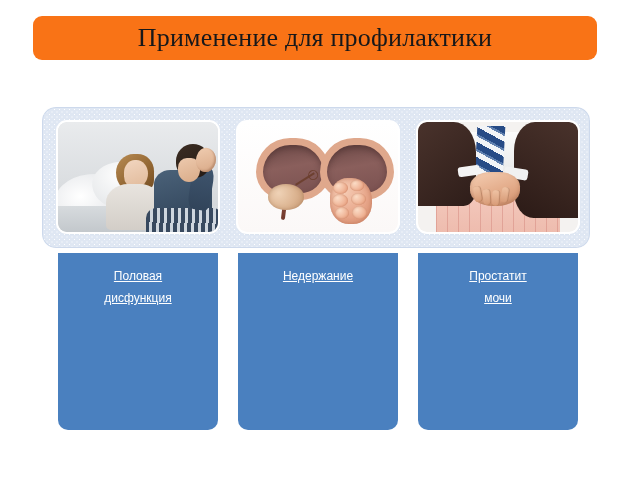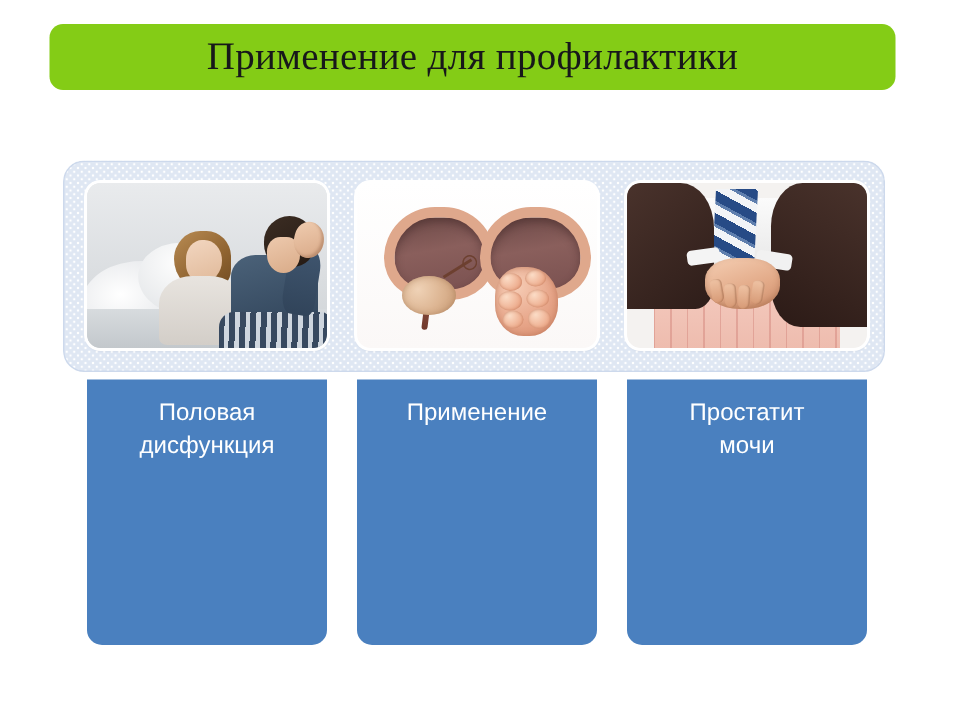--- a/index.html
+++ b/index.html
@@ -15,21 +15,21 @@
     font-family: "Liberation Sans", sans-serif;
   }
 
   
   #title-banner {
     position: absolute;
     left: 33px;
     top: 16px;
     width: 564px;
     height: 44px;
-    background: #84cc16;
+    background: #f97316;
     border-radius: 9px;
     display: flex;
     align-items: center;
     justify-content: center;
   }
   #title-text {
     font-family: "Liberation Serif", serif;
     font-size: 26px;
     line-height: 28px;
     color: #17181a;
@@ -274,25 +274,26 @@
     color: #ffffff;
     text-align: center;
     box-sizing: border-box;
     padding: 12px 8px 0 8px;
   }
   #caption-box-1 { left: 58px; }
   #caption-box-2 { left: 238px; }
   #caption-box-3 { left: 418px; }
   .caption-text {
     font-family: "Liberation Sans", sans-serif;
-    font-size: 16px;
+    font-size: 12px;
     line-height: 22px;
     color: #ffffff;
     display: block;
     white-space: pre-line;
+    text-decoration: underline;
   }
 </style>
 </head>
 <body>
 
 <div id="title-banner">
   <span id="title-text">Применение для профилактики</span>
 </div>
 
 <div id="photo-panel">
@@ -356,18 +357,18 @@
     </div>
   </div>
 
 </div>
 
 <div class="caption-box" id="caption-box-1">
   <span class="caption-text">Половая
 дисфункция</span>
 </div>
 <div class="caption-box" id="caption-box-2">
-  <span class="caption-text">Применение</span>
+  <span class="caption-text">Недержание</span>
 </div>
 <div class="caption-box" id="caption-box-3">
   <span class="caption-text">Простатит
 мочи</span>
 </div>
 
 </body></html>

